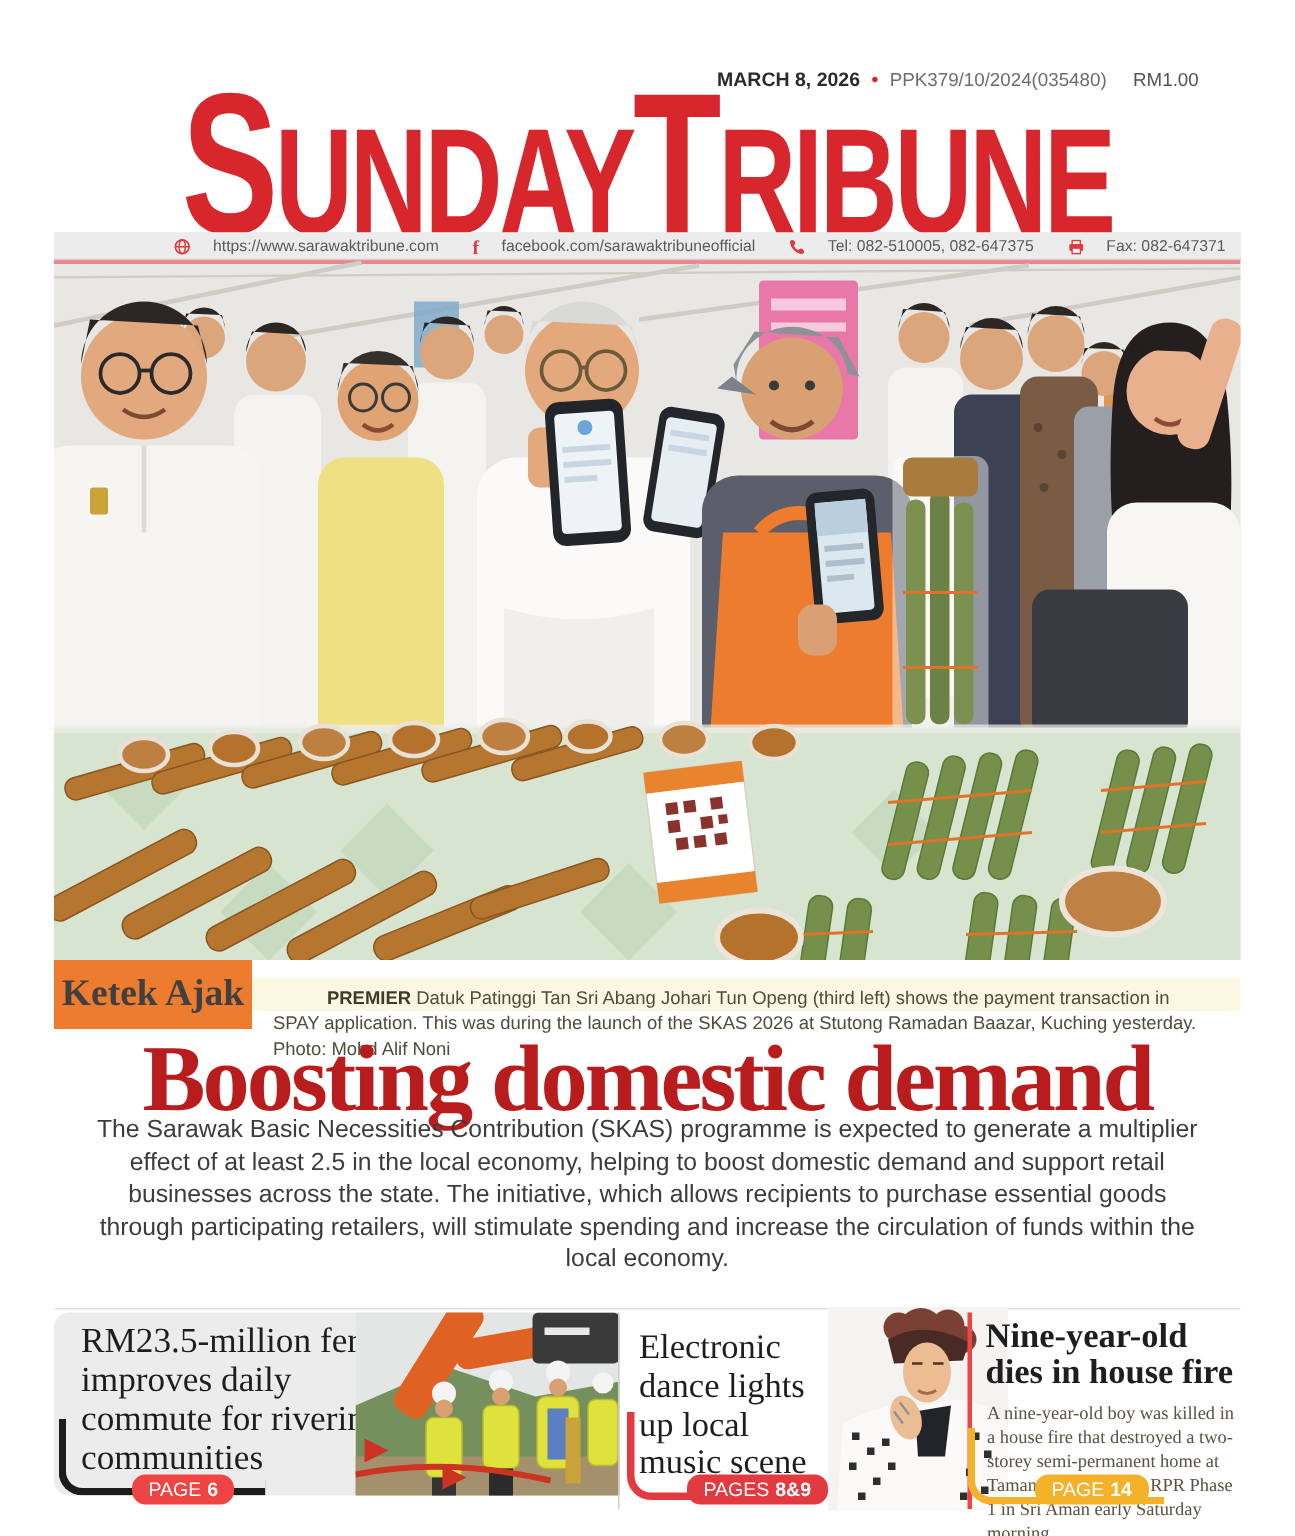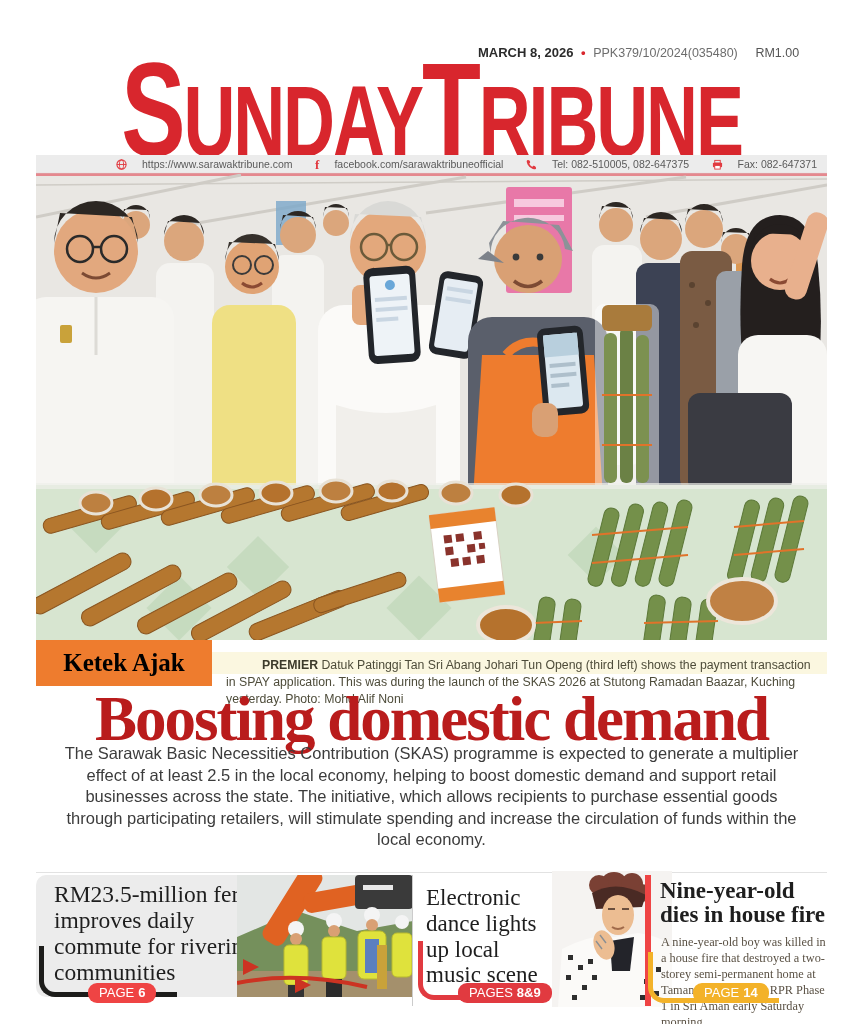--- a/index.html
+++ b/index.html
@@ -22,21 +22,21 @@
   .photo-svg{position:absolute;inset:0;}
   .infobar{position:absolute;top:0;left:0;width:791px;height:19px;z-index:4;
       background:rgba(236,236,236,.95);display:flex;align-items:center;
       padding:0 10px 0 80px;box-sizing:border-box;justify-content:space-between;
       font-size:10.5px;color:#5a5a5a;border-bottom:1px solid rgba(216,90,98,.55);}
   .ib-item{display:flex;align-items:center;gap:15px;white-space:nowrap;}
   .ib-ic{width:11px;height:11px;display:inline-block;}
   .fb-ic{color:#e13a40;font-family:"Liberation Serif",serif;font-weight:bold;font-size:13px;line-height:11px;width:auto;}
   
   .caption-bar{position:absolute;top:640px;left:36px;width:791px;height:46px;display:flex;}
-  .kicker{width:176px;background:#ee7c2e;color:#000000;display:flex;align-items:center;justify-content:center;
+  .kicker{width:132px;background:#ee7c2e;color:#404040;display:flex;align-items:center;justify-content:center;
       font-family:"Liberation Serif",serif;font-weight:bold;font-size:25px;}
   .caption-txt{flex:1;background:#fbf7e0;padding:5px 14px 4px;box-sizing:border-box;
       font-size:12.3px;line-height:1.38;color:#4e4c3a;}
   .caption-txt b{color:#3d3b2b;padding-left:36px;}
   
   .headline{position:absolute;top:683px;left:0;width:863px;text-align:center;margin:0;
       font-family:"Liberation Serif",serif;font-weight:bold;font-size:63px;letter-spacing:-2px;color:#b91c1c;}
   .standfirst{position:absolute;top:743px;left:58px;width:747px;margin:0;text-align:center;
       font-size:16.5px;line-height:21.5px;color:#3c3c3c;}
   .byline{position:absolute;top:847px;left:0;width:863px;text-align:center;margin:0;
@@ -47,21 +47,21 @@
   .teasers{position:absolute;top:872px;left:36px;width:791px;height:136px;border-top:1px solid #e2e2e2;}
   .teaser{position:absolute;top:2px;height:131px;}
   .t1{left:0;width:377px;}
   .t1-panel{position:absolute;left:0;top:0;width:377px;height:122px;background:#ececec;border-radius:10px 3px 3px 10px;}
   .t-head{position:absolute;margin:0;font-family:"Liberation Serif",serif;font-weight:normal;color:#1e1e1e;}
   .t1 .t-head{left:18px;top:7px;width:205px;font-size:23.5px;line-height:1.1;}
   .t1-photo{position:absolute;left:201px;top:0;}
   .t2{left:376px;width:259px;border-left:1px solid #ccc;}
   .t2 .t-head{left:13px;top:10px;width:112px;font-size:23px;line-height:1.12;}
   .t2-photo{position:absolute;right:0;top:-4px;}
-  .t3{left:609px;width:182px;border-left:6px solid #ef4444;}
+  .t3{left:609px;width:182px;border-left:3px solid #ef4444;}
   .t3 .t-head{left:9px;top:4px;width:175px;font-size:23px;line-height:1.05;font-weight:bold;}
   .t3-body{position:absolute;left:10px;top:60px;width:168px;margin:0;
       font-family:"Liberation Serif",serif;font-size:12.3px;line-height:1.3;color:#5a5144;}
   .bracket{position:absolute;border-style:solid;border-color:transparent;border-width:0 0 5px 5px;
       border-bottom-left-radius:16px;}
   .t1 .bracket{left:3px;top:71px;width:133px;height:46px;border-color:#1d1d1b;}
   .t2 .bracket{left:5px;top:66px;width:112px;height:54px;border-color:#e13a40;}
   .t3 .bracket{left:-3px;top:77px;width:126px;height:46px;border-color:#f3b229;}
   .badge{position:absolute;top:108px;border-radius:9px;padding:2px 11px 3px;color:#fff;
       font-size:13px;white-space:nowrap;z-index:3;}

